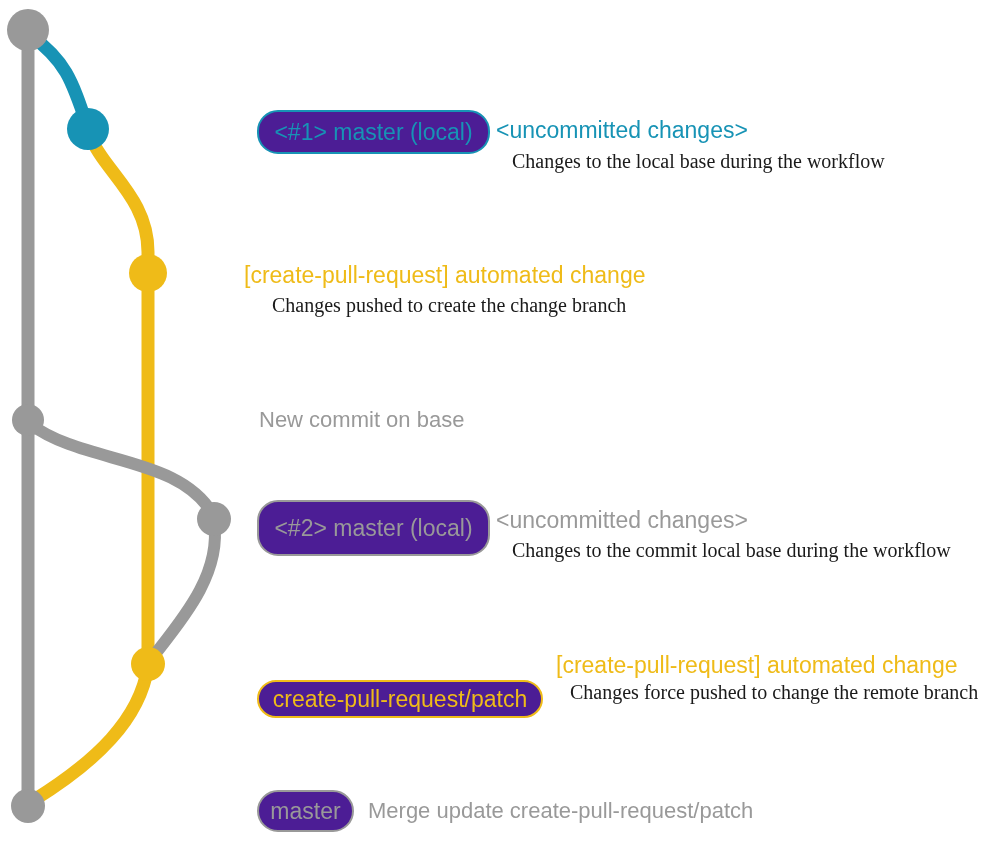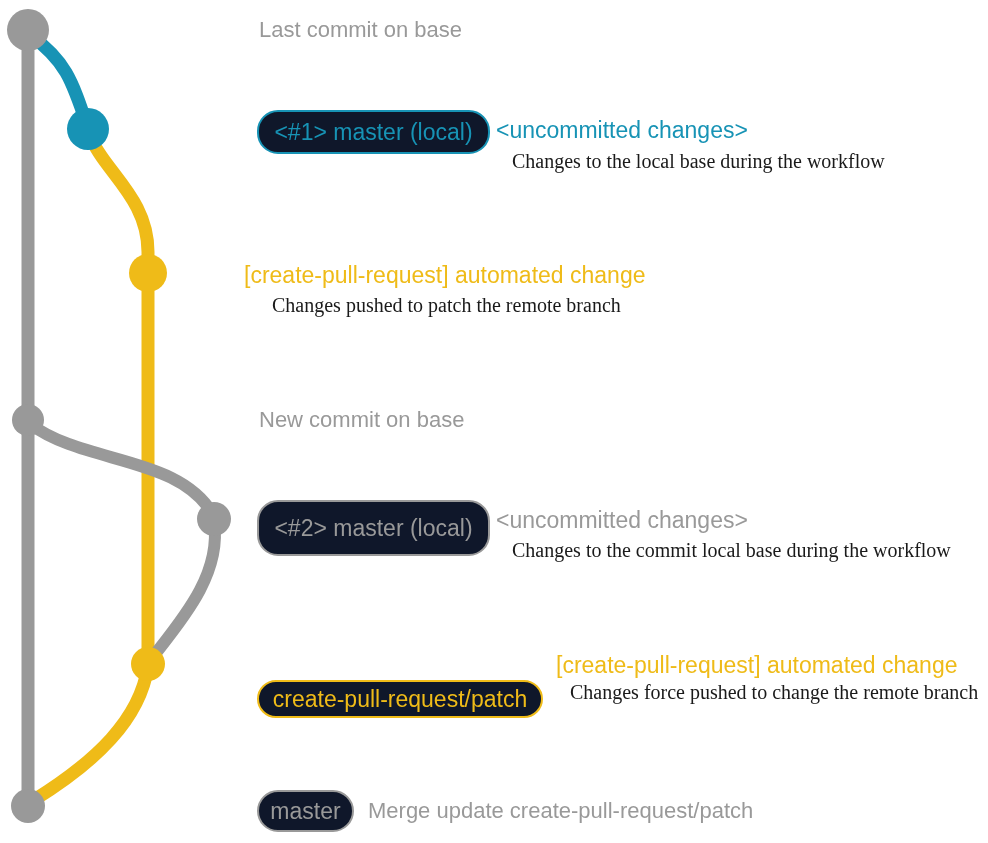--- a/index.html
+++ b/index.html
@@ -20,21 +20,21 @@
   .label { position:absolute; white-space:nowrap; line-height:1.15; }
   .caption { color:var(--gray); font-size:22px; }
   .accent-blue   { color:var(--blue);   font-size:23px; }
   .accent-gray   { color:var(--gray);   font-size:23px; }
   .accent-yellow { color:var(--yellow); font-size:23px; }
   .serif { font-family:"Liberation Serif", serif; font-size:20px; color:var(--ink);text-align:right; }
 
   .badge {
     position:absolute; display:flex; align-items:center; justify-content:center;
     border-style:solid; border-width:2px; border-radius:21px;
-    font-size:23px; white-space:nowrap; box-sizing:border-box; background:#0f172a;
+    font-size:23px; white-space:nowrap; box-sizing:border-box; background:#4c1d95;
   }
   .badge.blue   { color:var(--blue);   border-color:var(--blue); }
   .badge.gray   { color:var(--gray);   border-color:var(--gray); }
   .badge.yellow { color:var(--yellow); border-color:var(--yellow); }
 </style>
 </head>
 <body>
 
 <div class="stage">
 
@@ -54,30 +54,29 @@
 
     <circle class="f-gray" cx="28" cy="30" r="21"></circle>
     <circle class="f-blue" cx="88" cy="129" r="21"></circle>
     <circle class="f-yellow" cx="148" cy="273" r="19"></circle>
     <circle class="f-gray" cx="28" cy="420" r="16"></circle>
     <circle class="f-gray" cx="214" cy="519" r="17"></circle>
     <circle class="f-yellow" cx="148" cy="664" r="17"></circle>
     <circle class="f-gray" cx="28" cy="806" r="17"></circle>
   </svg>
 
-  <div class="label caption" style="left:259px; top:17px;">Last commit on base</div>
 
   <div class="badge blue" style="left:257px; top:110px; width:233px; height:44px;">
     <span>&lt;#1&gt; master (local)</span>
   </div>
   <div class="label accent-blue" style="left:496px; top:117px;">&lt;uncommitted changes&gt;</div>
   <div class="label serif" style="left:512px; top:150px;">Changes to the local base during the workflow</div>
 
   <div class="label accent-yellow" style="left:244px; top:262px;">[create-pull-request] automated change</div>
-  <div class="label serif" style="left:272px; top:294px;">Changes pushed to patch the remote branch</div>
+  <div class="label serif" style="left:272px; top:294px;">Changes pushed to create the change branch</div>
 
   <div class="label caption" style="left:259px; top:407px;">New commit on base</div>
 
   <div class="badge gray" style="left:257px; top:500px; width:233px; height:56px;">
     <span>&lt;#2&gt; master (local)</span>
   </div>
   <div class="label accent-gray" style="left:496px; top:507px;">&lt;uncommitted changes&gt;</div>
   <div class="label serif" style="left:512px; top:539px;">Changes to the commit local base during the workflow</div>
 
   <div class="badge yellow" style="left:257px; top:680px; width:286px; height:38px;">

